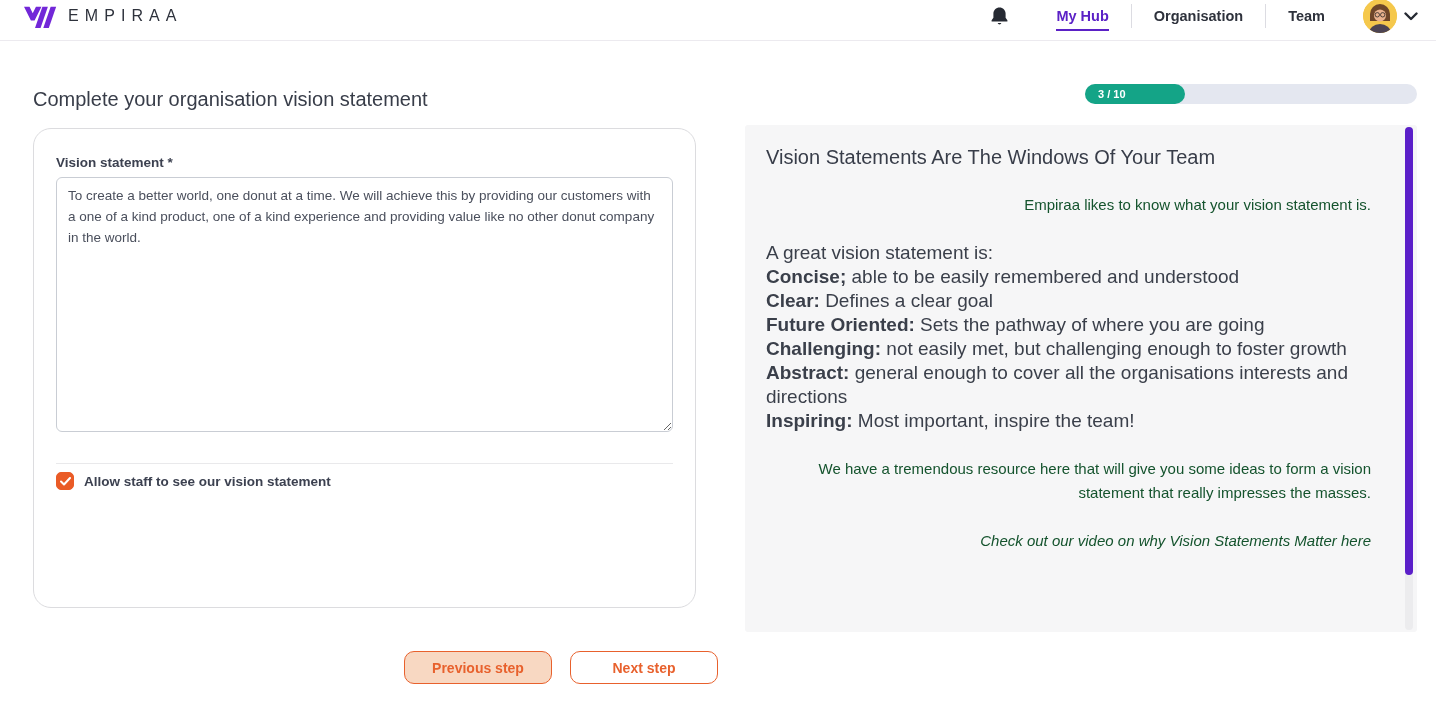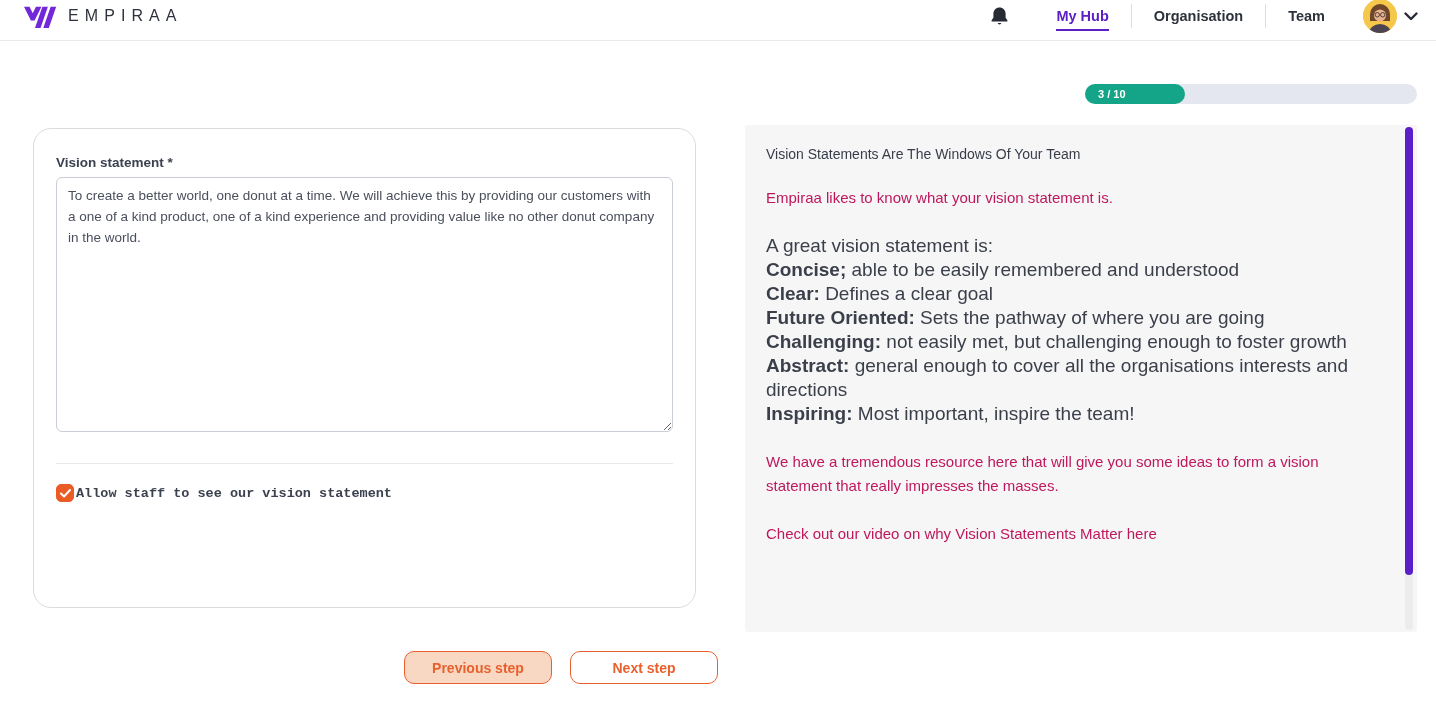--- a/index.html
+++ b/index.html
@@ -112,26 +112,25 @@
     color: #4a4f5c;
     resize: both;
     outline: none;
   }
   .card-divider {
     border: none;
     border-top: 1px solid #e9e9eb;
     margin: 27px 0 0 0;
   }
   .checkbox-row {
-    margin-top: 20px;
+    margin-top: 8px;
     display: flex;
     align-items: center;
-    gap: 2px;
+    gap: 10px;
     cursor: pointer;
-    font-family: Liberation Mono, monospace;
   }
   .checkbox {
     width: 18px; height: 18px;
     border-radius: 5px;
     border: 1px solid #c9cdd4;
     background: #ffffff;
     display: flex; align-items: center; justify-content: center;
     flex: none;
   }
   .checkbox.checked { background: #ea5b26; border-color: #ea5b26; }
@@ -145,35 +144,36 @@
   .info-panel {
     position: absolute;
     left: 745px; top: 125px;
     width: 672px; height: 507px;
     background: #f6f6f7;
     border-radius: 3px;
     padding: 21px 46px 18px 21px;
     overflow: hidden;
   }
   .info-heading {
-    font-size: 14px;
+    font-size: 20px;
     font-weight: 400;
     color: #383d49;
     margin-bottom: 24px;
   }
   .info-panel p {
     font-size: 15px;
     line-height: 24px;
-    color: #be185d;
+    color: #14532d;
     margin-bottom: 24px;
+    text-align: right;
   }
   .trait-list { margin-bottom: 24px; }
   .trait-line { font-size: 19px; line-height: 24px; color: #3a3f4a; }
   .trait-line b { font-weight: 700; }
-  .info-panel p.last { margin-bottom: 0; }
+  .info-panel p.last { margin-bottom: 0; font-style: italic; }
   .panel-scrollbar {
     position: absolute;
     top: 127px;
     left: 1405px;
     width: 8px;
     height: 503px;
     background: #ececee;
     border-radius: 4px;
   }
   .panel-scrollbar-thumb {
@@ -247,20 +247,21 @@
         </svg>
       </div>
       <span class="chevron-down">
         <svg width="14" height="9" viewBox="0 0 14 9">
           <polyline points="1.5,1.5 7,7 12.5,1.5" fill="none" stroke="#262a33" stroke-width="2.4" stroke-linecap="round" stroke-linejoin="round"></polyline>
         </svg>
       </span>
     </div>
   </div>
 
+  <div class="page-title">Complete your organisation vision statement</div>
 
   <div class="progress-track">
     <div class="progress-fill" style="width: 30%;">
       <span>3 / 10</span>
     </div>
   </div>
 
   <div class="form-card">
     <div class="field-label">Vision statement *</div>
     <textarea class="vision-textarea" spellcheck="false" style="">To create a better world, one donut at a time. We will achieve this by providing our customers with a one of a kind product, one of a kind experience and providing value like no other donut company in the world.</textarea>

